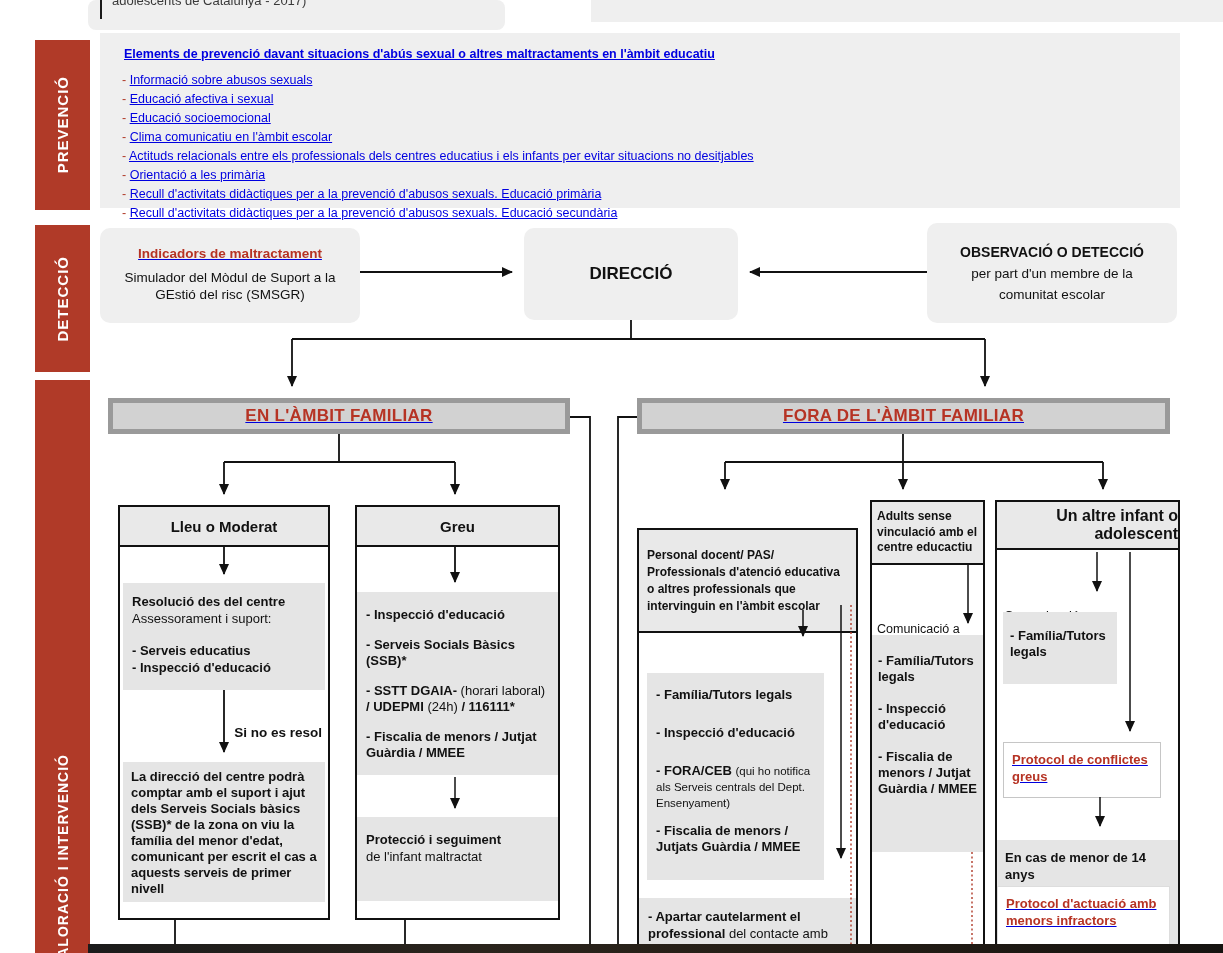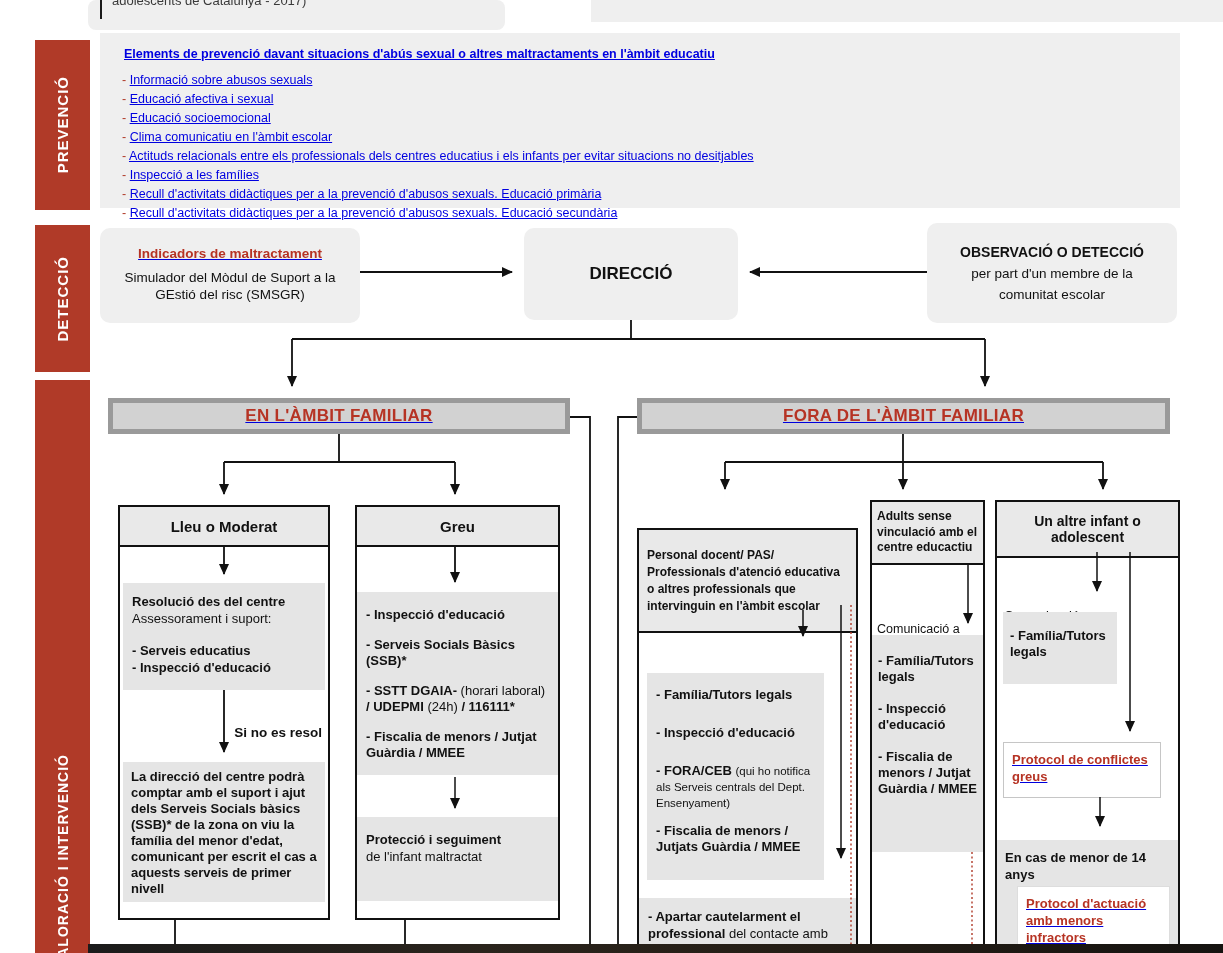--- a/index.html
+++ b/index.html
@@ -57,21 +57,21 @@
 
   .col-lleu{left:118px;top:505px;width:212px;height:415px;}
   .col-greu{left:355px;top:505px;width:205px;height:415px;}
   .col-pers{left:637px;top:528px;width:221px;height:453px;}
   .col-adults{left:870px;top:500px;width:115px;height:453px;}
   .col-infant{left:995px;top:500px;width:185px;height:453px;}
 
   .hdr-lleu,.hdr-greu{height:40px;font-size:15px;}
   .hdr-pers{height:103px;font-size:12px;line-height:17px;justify-content:flex-start;text-align:left;padding:10px 8px;}
   .hdr-adults{height:63px;font-size:12px;line-height:15.5px;text-align:left;padding:8px 5px;justify-content:flex-start;}
-  .hdr-infant{height:56px;font-size:14px;}
+  .hdr-infant{height:48px;font-size:16px;text-align:right;}
 
   .sino{position:absolute;right:6px;top:218px;font-weight:bold;font-size:13.5px;}
 
   .proto-box{position:absolute;background:#fff;border:1px solid #c6c6c6;box-sizing:border-box;padding:8px 8px;font-size:13px;line-height:17px;}
   .proto-link{color:#b63324;font-weight:bold;text-decoration:underline;text-decoration-color:#0000dd;}
 
   .bottom-band{left:88px;top:944px;width:1135px;height:9px;
      background:linear-gradient(90deg,#1b1b1b,#2a241c 35%,#241d15 65%,#151310);}
 
   svg.wires{position:absolute;left:0;top:0;z-index:40;pointer-events:none;}
@@ -98,21 +98,21 @@
   </div>
 
   <div class="abs prev-panel">
     <span class="prev-title">Elements de prevenció davant situacions d'abús sexual o altres maltractaments en l'àmbit educatiu</span>
     <div class="prev-list">
       <div><span class="dash">-</span> <span class="listlink">Informació sobre abusos sexuals</span></div>
       <div><span class="dash">-</span> <span class="listlink">Educació afectiva i sexual</span></div>
       <div><span class="dash">-</span> <span class="listlink">Educació socioemocional</span></div>
       <div><span class="dash">-</span> <span class="listlink">Clima comunicatiu en l'àmbit escolar</span></div>
       <div><span class="dash">-</span> <span class="listlink">Actituds relacionals entre els professionals dels centres educatius i els infants per evitar situacions no desitjables</span></div>
-      <div><span class="dash">-</span> <span class="listlink">Inspecció a les famílies</span></div>
+      <div><span class="dash">-</span> <span class="listlink">Orientació a les primària</span></div>
       <div><span class="dash">-</span> <span class="listlink">Recull d'activitats didàctiques per a la prevenció d'abusos sexuals. Educació primària</span></div>
       <div><span class="dash">-</span> <span class="listlink">Recull d'activitats didàctiques per a la prevenció d'abusos sexuals. Educació secundària</span></div>
     </div>
   </div>
 
   <div class="gray-node ind-box">
     <span class="redlink ind-link">Indicadors de maltractament</span>
     <div class="ind-sub">Simulador del Mòdul de Suport a la GEstió del risc (SMSGR)</div>
   </div>
   <div class="gray-node dir-box">
@@ -196,21 +196,21 @@
     <div class="col-header hdr-infant">Un altre infant o adolescent</div>
     <div class="comun" style="left:7px;top:58px;">Comunicació a</div>
     <div class="gbox" style="left:6px;top:110px;width:114px;height:72px;padding:16px 7px;line-height:16px;">
       <span class="b">- Família/Tutors legals</span>
     </div>
     <div class="proto-box" style="left:6px;top:240px;width:158px;height:56px;">
       <span class="proto-link">Protocol de conflictes greus</span>
     </div>
     <div class="gbox" style="left:0;right:0;top:338px;height:113px;padding:9px 8px;line-height:17px;">
       <span class="b">En cas de menor de 14 anys</span>
-      <div class="proto-box" style="left:20px;top:46px;right:8px;height:60px;border-color:#ddd;">
+      <div class="proto-box" style="left:0;top:46px;right:8px;height:60px;border-color:#ddd;">
         <span class="proto-link">Protocol d'actuació amb menors infractors</span>
       </div>
     </div>
   </div>
 
   <svg class="wires" width="1223" height="953" viewBox="0 0 1223 953">
     <defs>
       <marker id="ah" markerWidth="11" markerHeight="10" refX="10" refY="5" orient="auto" markerUnits="userSpaceOnUse">
         <path d="M0,0 L11,5 L0,10 z" fill="#111"></path>
       </marker>

